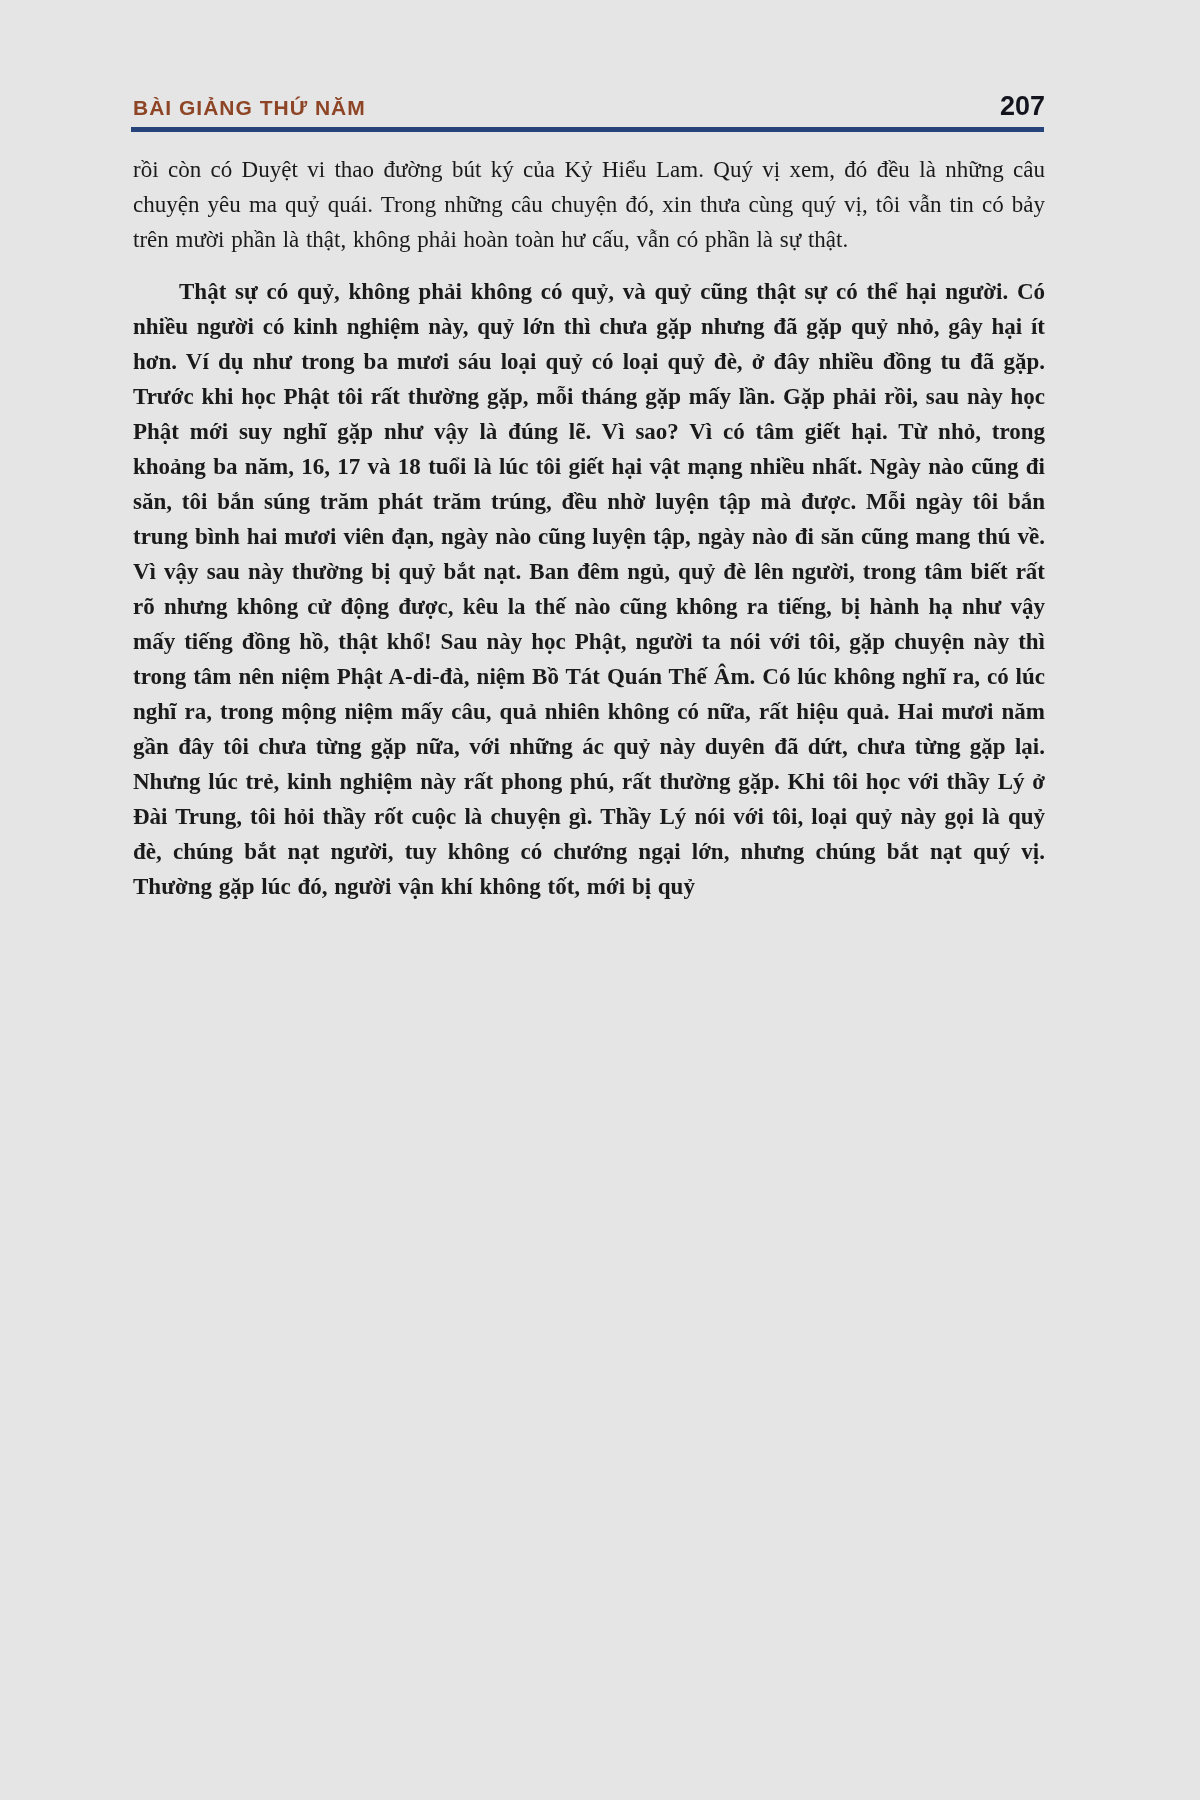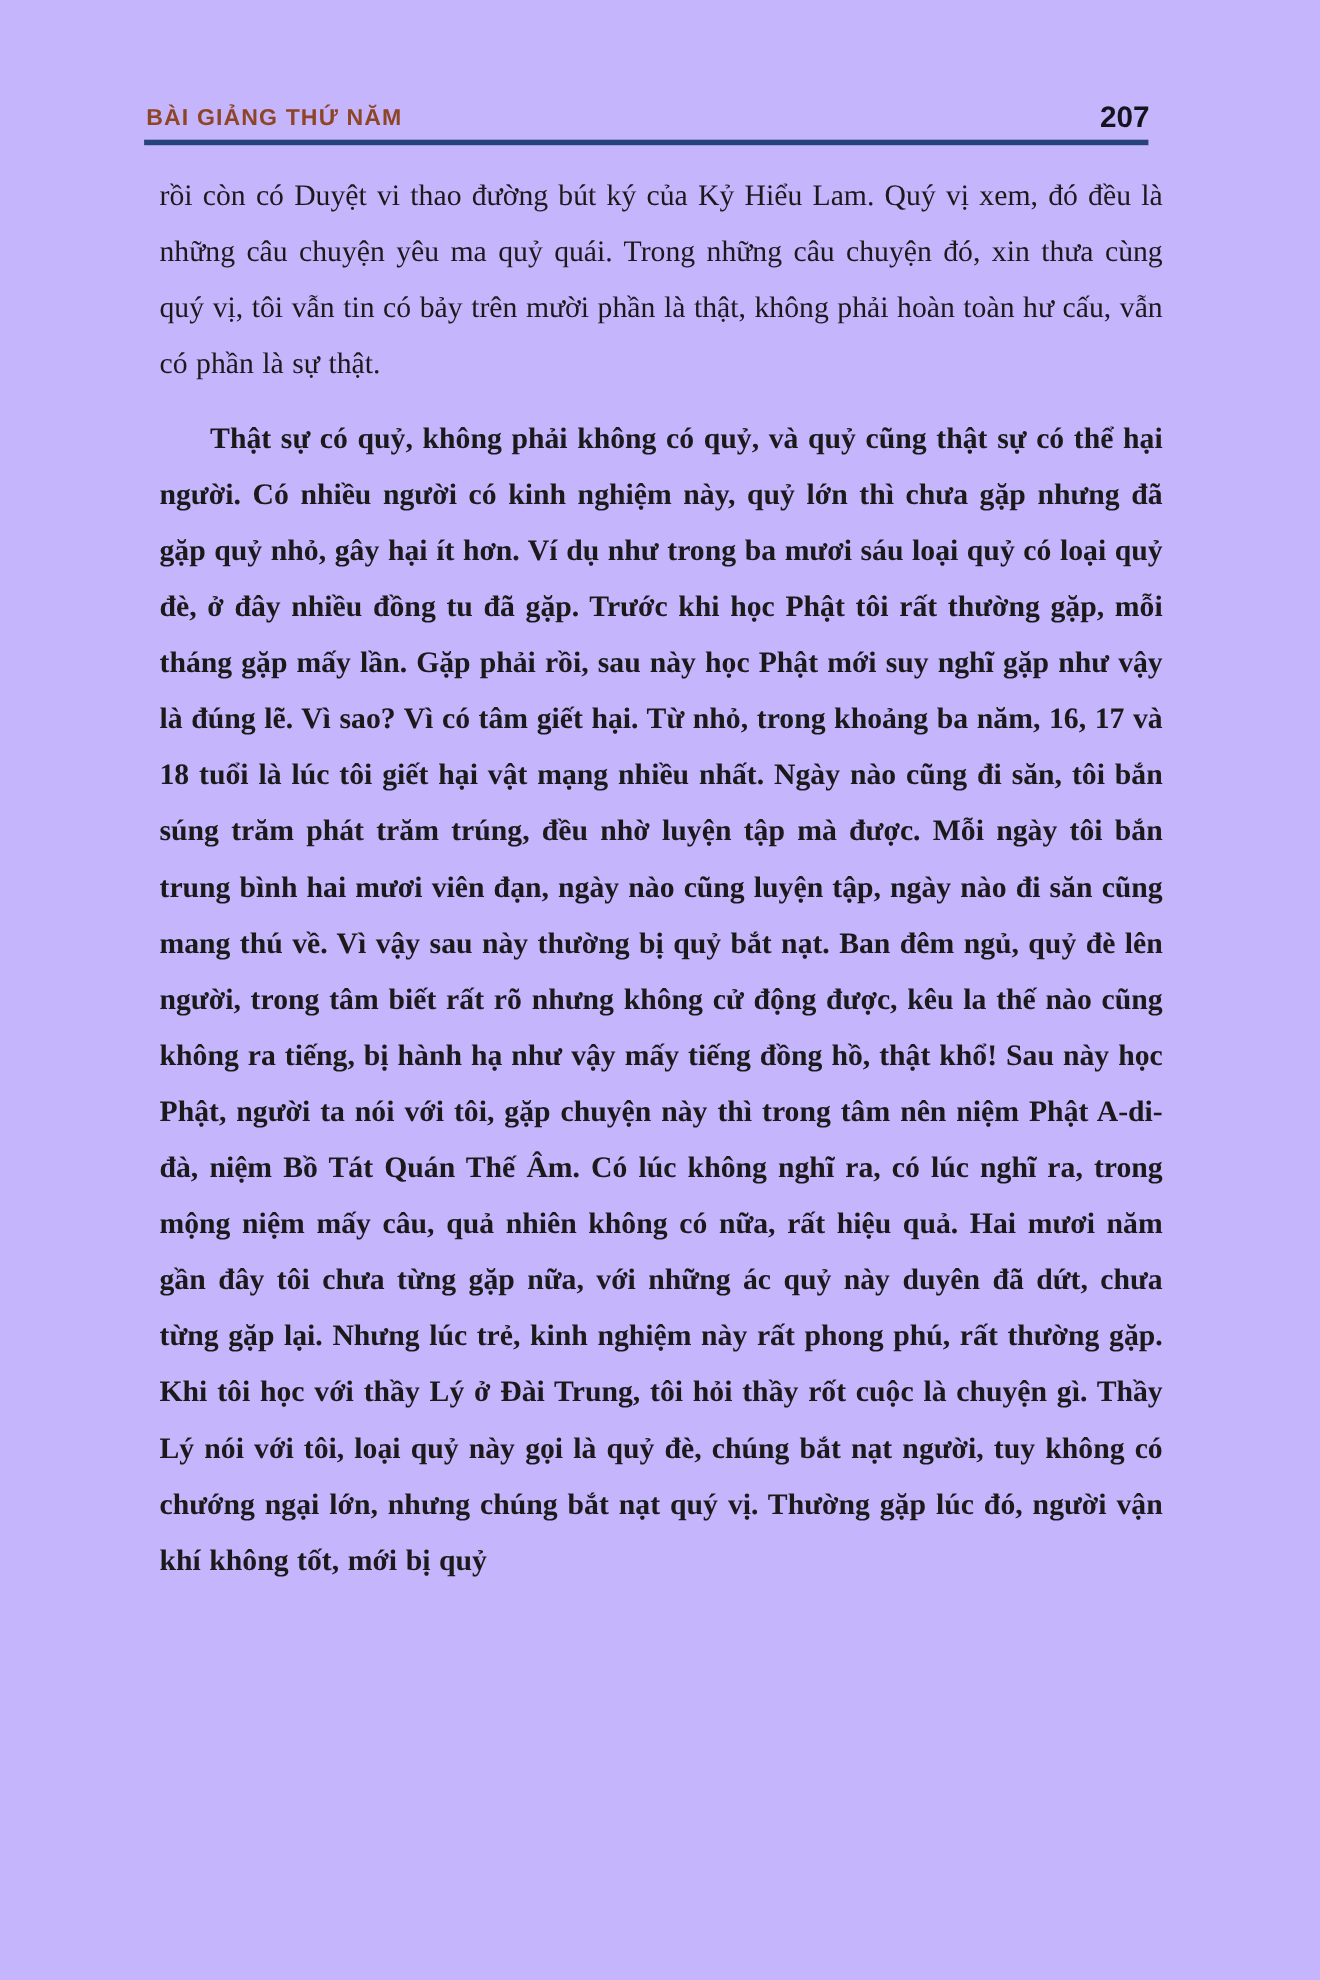--- a/index.html
+++ b/index.html
@@ -4,21 +4,21 @@
 <style>
   html, body {
     margin: 0;
     padding: 0;
     background: #ffffff;
   }
   .page {
     position: relative;
     width: 1200px;
     height: 1800px;
-    background: #c4b5fd;
+    background: #e5e5e5;
     overflow: hidden;
     font-family: "Liberation Serif", serif;
   }
   .running-header {
     position: absolute;
     left: 133px;
     top: 86px;
     width: 912px;
     height: 34px;
   }
@@ -46,26 +46,26 @@
   .header-rule {
     position: absolute;
     left: 131px;
     top: 127px;
     width: 913px;
     height: 5px;
     background: #26447a;
   }
   .body-text {
     position: absolute;
-    left: 145px;
+    left: 133px;
     top: 152px;
     width: 912px;
     color: #1a1a1a;
-    font-size: 27px;
-    line-height: 51px;
+    font-size: 23px;
+    line-height: 35px;
     text-align: justify;
     word-spacing: 1px;
   }
   .para {
     margin: 0 0 0 0;
     padding: 0;
   }
   .para.continuation {
     text-indent: 0;
     margin-bottom: 17px;

